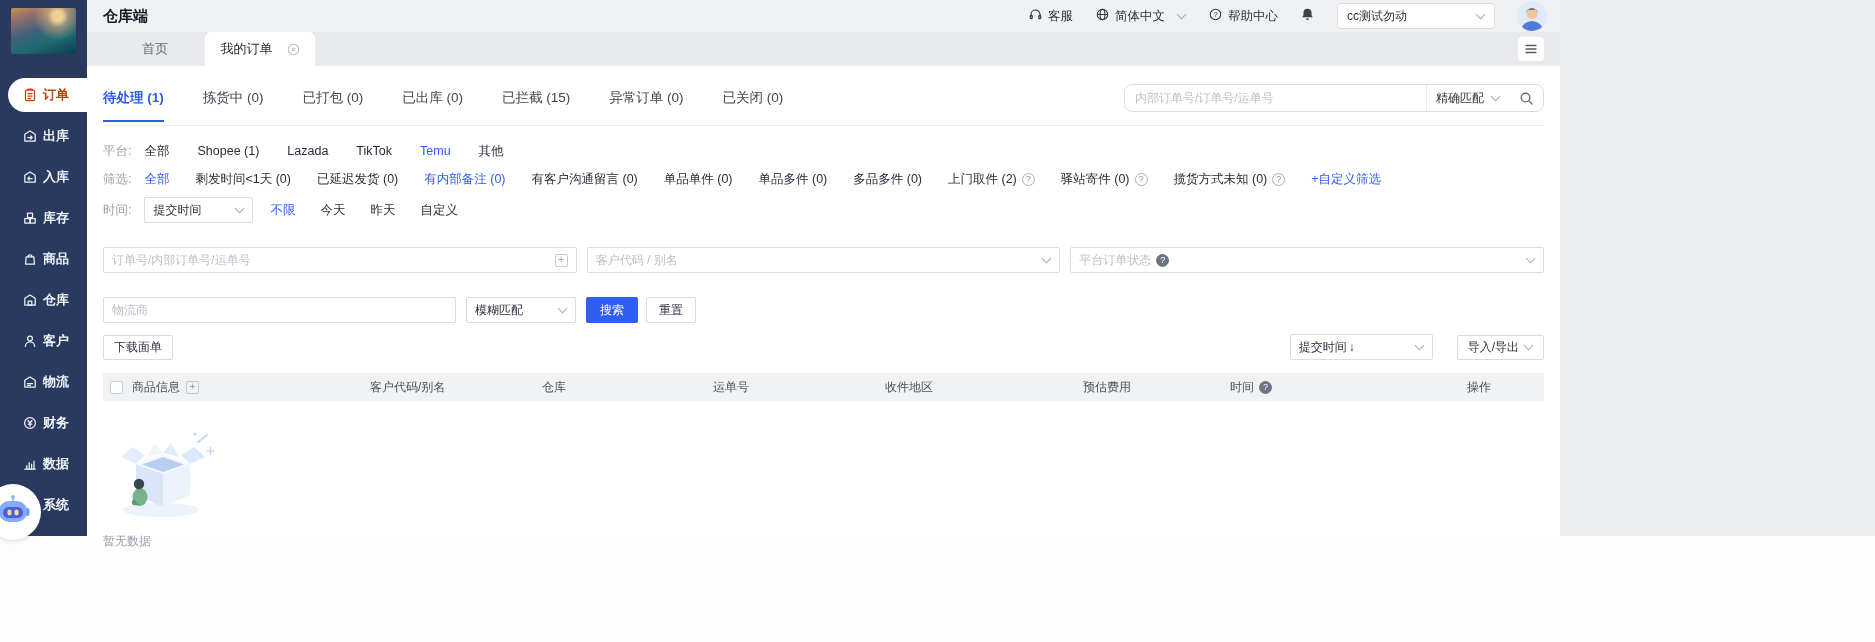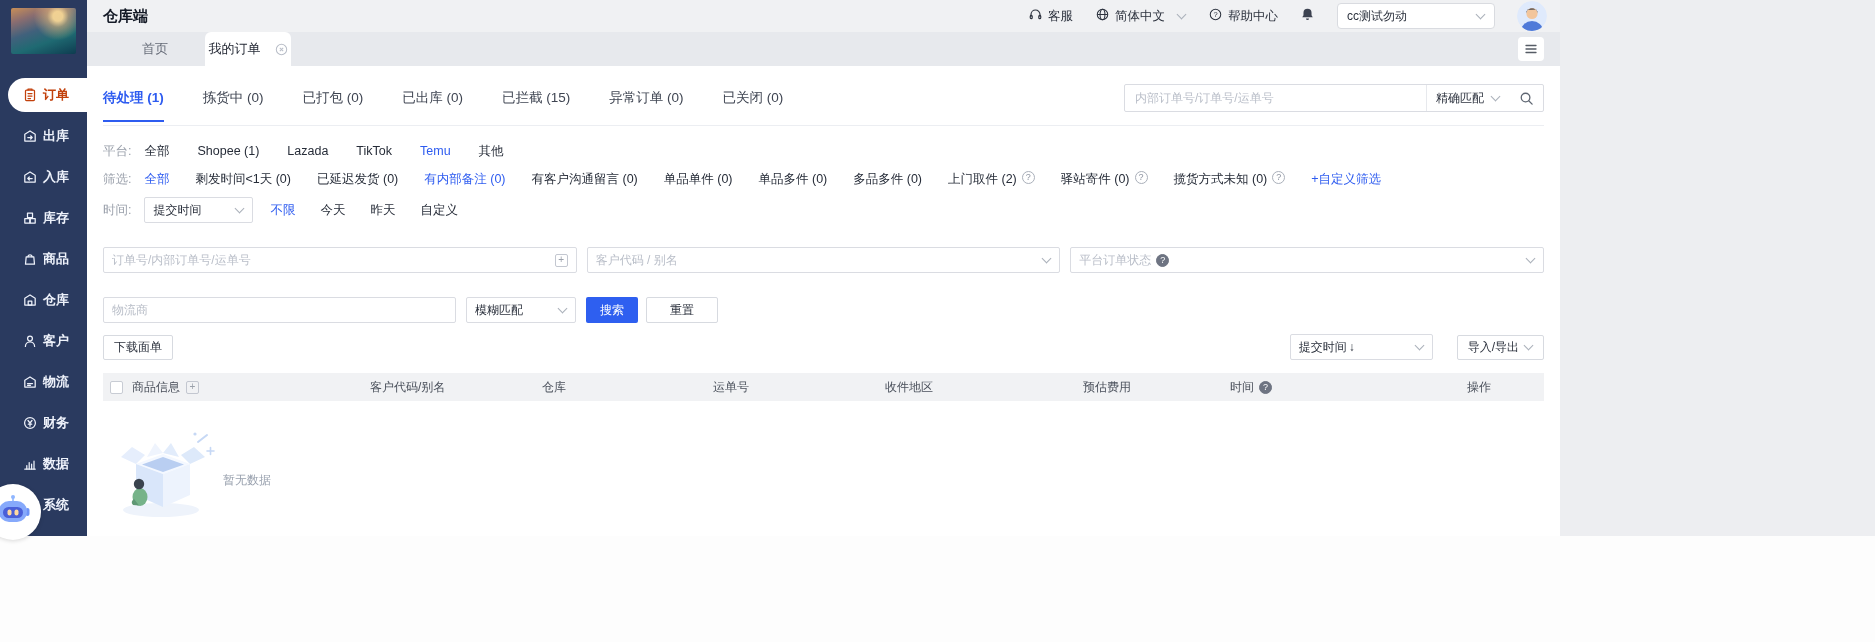--- a/index.html
+++ b/index.html
@@ -33,47 +33,47 @@
   .account-select { width:158px; height:26px; background:#fff; border:1px solid #d9dbe0; border-radius:4px;
                     display:flex; align-items:center; padding:0 9px; font-size:12px; color:#2b313d; cursor:pointer; }
   .avatar { width:30px; height:30px; border-radius:50%; overflow:hidden; flex:none; cursor:pointer; }
 
   
   .tabstrip { position:absolute; left:87px; top:32px; width:1473px; height:34px; background:#e7e9ed;
               display:flex; align-items:flex-end; padding-left:18px; z-index:4; }
   .tab { height:34px; display:flex; align-items:center; justify-content:center; gap:14px;
          font-size:13px; color:#666c78; cursor:pointer; }
   .tab.home { width:100px; }
-  .tab.active { width:86px; background:#fff; border-radius:6px 6px 0 0; color:#1f2430; }
+  .tab.active { width:110px; background:#fff; border-radius:6px 6px 0 0; color:#1f2430; }
   .tab-close { width:13px; height:13px; display:inline-flex; }
   .strip-collapse { margin-left:auto; margin-right:16px; align-self:center; width:26px; height:24px; background:#fff;
                     border-radius:4px; display:flex; align-items:center; justify-content:center; cursor:pointer; }
 
   
   .content { position:absolute; left:87px; top:66px; width:1473px; height:470px; background:#fff;
              padding:18px 16px 0 16px; z-index:3; }
 
   .status-block { display:flex; align-items:center; padding-bottom:13px; border-bottom:1px solid #eceef2; }
   .status-tabs { display:flex; gap:39px; }
   .stab { position:relative; font-size:13.5px; color:#3f4552; cursor:pointer; white-space:nowrap; }
   .stab.active { color:#2e5cf0; font-weight:700; }
   .stab.active::after { content:''; position:absolute; left:0; right:0; bottom:-15px; height:2px; background:#2e5cf0; }
 
-  .order-search { margin-left:auto; width:420px; height:28px; border:1px solid #dadce2; border-radius:2px;
+  .order-search { margin-left:auto; width:420px; height:28px; border:1px solid #dadce2; border-radius:8px;
                   background:#fff; display:flex; align-items:center;justify-content:space-between; }
   .order-search input { border:none; outline:none; flex:1; height:100%; padding:0 10px; font-size:12px; color:#333;
                         font-family:"Liberation Sans", sans-serif; background:transparent; }
   .order-search input::placeholder { color:#b9bec8; }
   .match-select { display:flex; align-items:center; height:100%; padding:0 9px; font-size:12px; color:#2b313d;
                   border-left:1px solid #e7e9ed; cursor:pointer; white-space:nowrap; }
   .search-icon-btn { width:34px; height:100%; display:flex; align-items:center; justify-content:center; cursor:pointer; }
 
   .frow { display:flex; align-items:center; font-size:12.5px; }
   .row-label { color:#9aa0ab; margin-right:13px; white-space:nowrap; }
-  .opt { margin-right:28px; color:#262c38; cursor:pointer; white-space:nowrap; display:inline-flex; align-items:flex-start; }
+  .opt { margin-right:28px; color:#262c38; cursor:pointer; white-space:nowrap; display:inline-flex; align-items:center; }
   .opt.blue { color:#2e5cf0; }
   .platform-row { margin-top:14px; height:22px; }
   .filter-row { margin-top:5px; height:24px; }
   .filter-row .opt { margin-right:26px; }
   .time-row { margin-top:6px; height:26px; }
   .time-options { display:flex; }
   .time-options .opt { margin-right:25px; }
 
   .chev { width:7px; height:7px; border-right:1.4px solid #aab0ba; border-bottom:1.4px solid #aab0ba;
           transform:rotate(45deg); display:inline-block; flex:none; margin:-3px 1px 0 8px; }
@@ -104,38 +104,38 @@
                 padding:0 8px; cursor:pointer; flex:none; }
   .sku-select .chev { margin-left:auto; }
   .sku-group input { padding:0 8px; }
   .sku-group .plusbox { margin:0 8px 0 0; }
   .w353 { width:353px; flex:none; }
   .w110 { width:110px; flex:none; }
 
   .btn { border-radius:2px; font-size:12px; height:26px; display:flex; align-items:center; justify-content:center;
          cursor:pointer; font-family:"Liberation Sans", sans-serif; }
   .btn-primary { background:#2e5ff0; color:#fff; border:none; width:52px; }
-  .btn-plain { background:#fff; color:#2b313d; border:1px solid #d7dae0; width:72px; }
+  .btn-plain { background:#fff; color:#2b313d; border:1px solid #d7dae0; width:50px; }
   .gap8 { margin-left:-2px; }
 
   .toolbar { margin-top:11px; display:flex; align-items:center; }
   .btn-outline { height:25px; border:1px solid #d7dae0; border-radius:2px; background:#fff; padding:0 10px;
                  font-size:12px; color:#2b313d; display:flex; align-items:center; gap:6px; cursor:pointer; }
   .toolbar-right { margin-left:auto; display:flex; align-items:center; gap:24px; }
   .sort-select { width:143px; }
   .sort-arrow { color:#2b313d; font-size:12px; margin-left:2px; }
 
   .table-head { margin-top:13px; height:28px; background:#f1f2f4; display:flex; align-items:center;
                 font-size:12px; color:#4a505b; padding-left:7px; }
   .cb { width:13px; height:13px; border:1px solid #c8ccd4; border-radius:2px; background:#fff; flex:none;
         margin-right:9px; cursor:pointer; }
   .hcell { display:flex; align-items:center; white-space:nowrap; overflow:hidden; flex:none; }
   .hcell .plusbox { margin-left:6px; }
 
-  .empty { margin-top:26px; display:flex; flex-direction:row; align-items:center; }
+  .empty { margin-top:26px; display:flex; flex-direction:column; }
   .empty-caption { margin-top:10px; color:#99a1ae; font-size:12px; }
 </style>
 </head>
 <body>
 
 <div class="stage">
   <div class="gray-band"></div>
 
   <aside class="sidebar">
     <div class="logo"></div>

